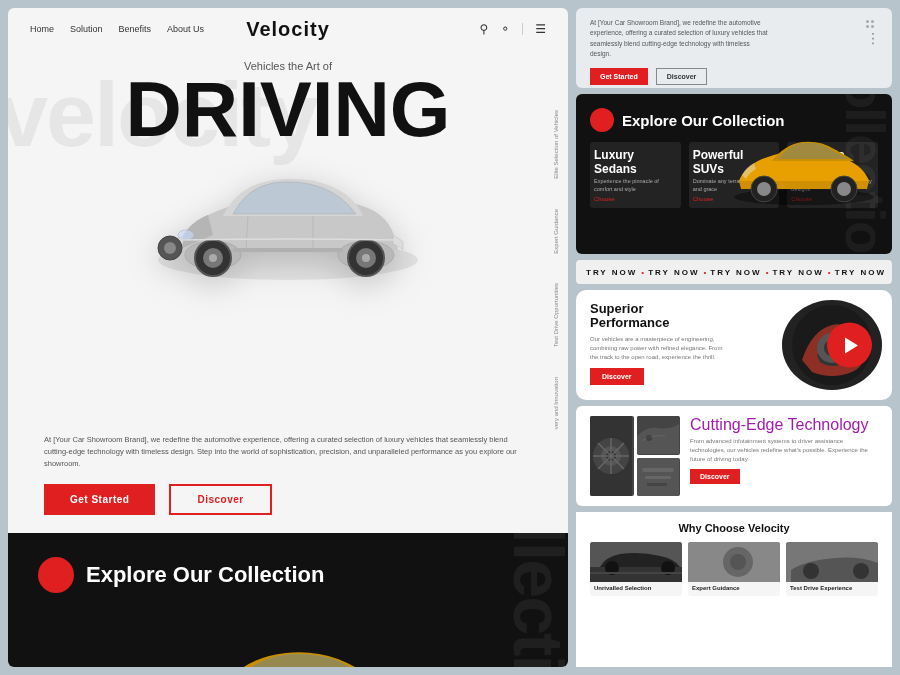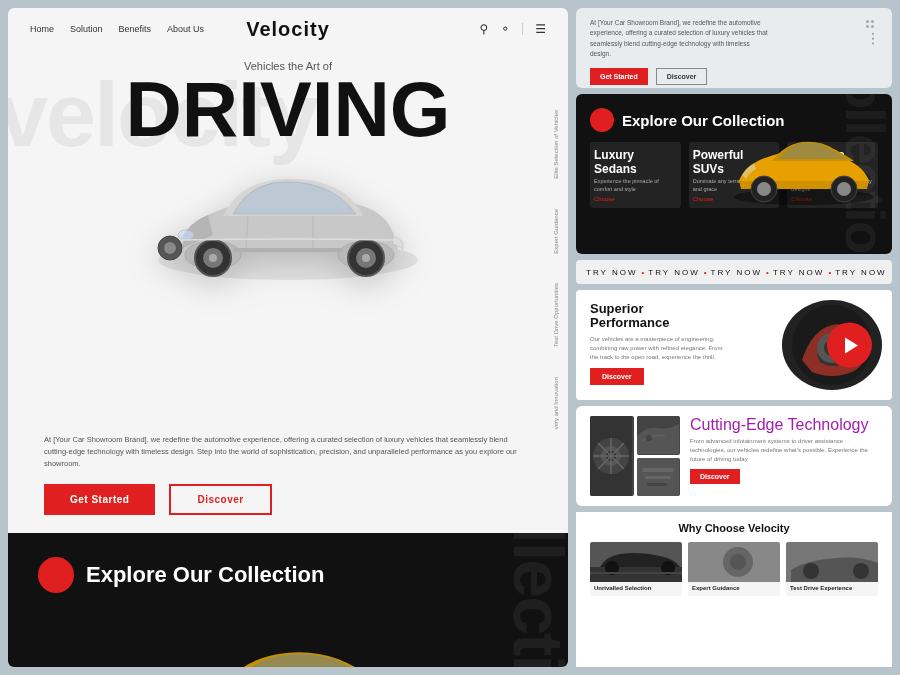--- a/index.html
+++ b/index.html
@@ -364,35 +364,35 @@
       padding: 6px 10px;
       display: flex;
       align-items: center;
       gap: 0;
       overflow: hidden;
       flex-shrink: 0;
       height: 24px;
     }
     .try-now-text {
       font-size: 8px;
-      font-weight: 400;
+      font-weight: 700;
       color: #111;
       letter-spacing: 2px;
       white-space: nowrap;
     }
     .try-bullet {
       color: #e02020;
       margin: 0 4px;
       font-size: 8px;
     }
 
     
     .performance-section {
       background: white;
-      border-radius: 4px;
+      border-radius: 10px;
       padding: 12px 14px;
       position: relative;
       flex-shrink: 0;
       height: 110px;
       overflow: hidden;
     }
     .perf-title {
       font-size: 13px;
       font-weight: 900;
       color: #111;

